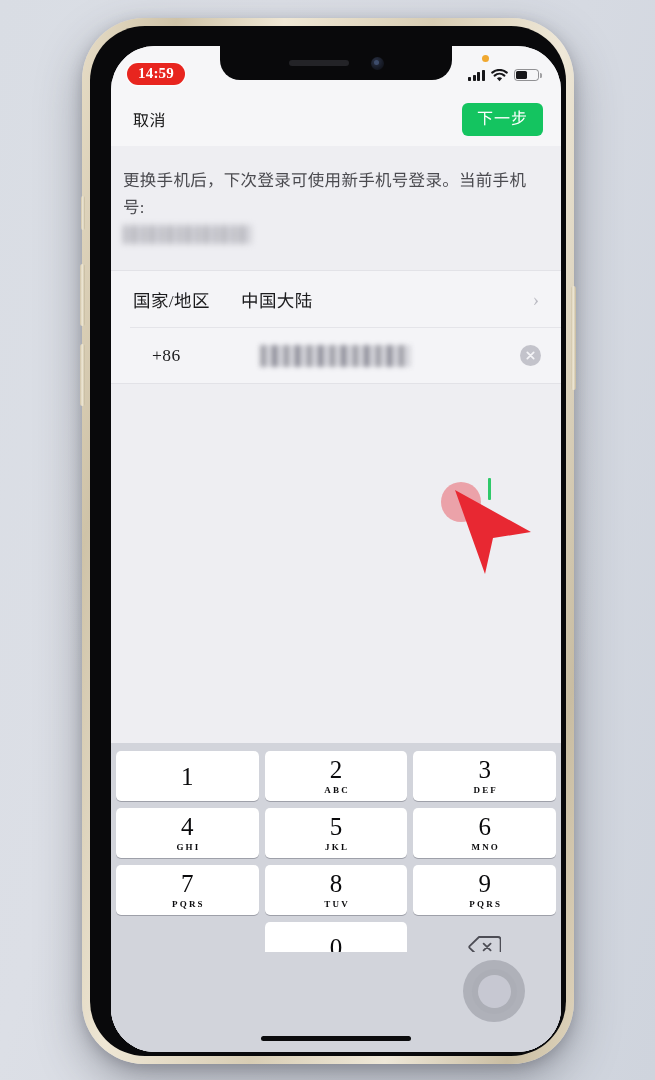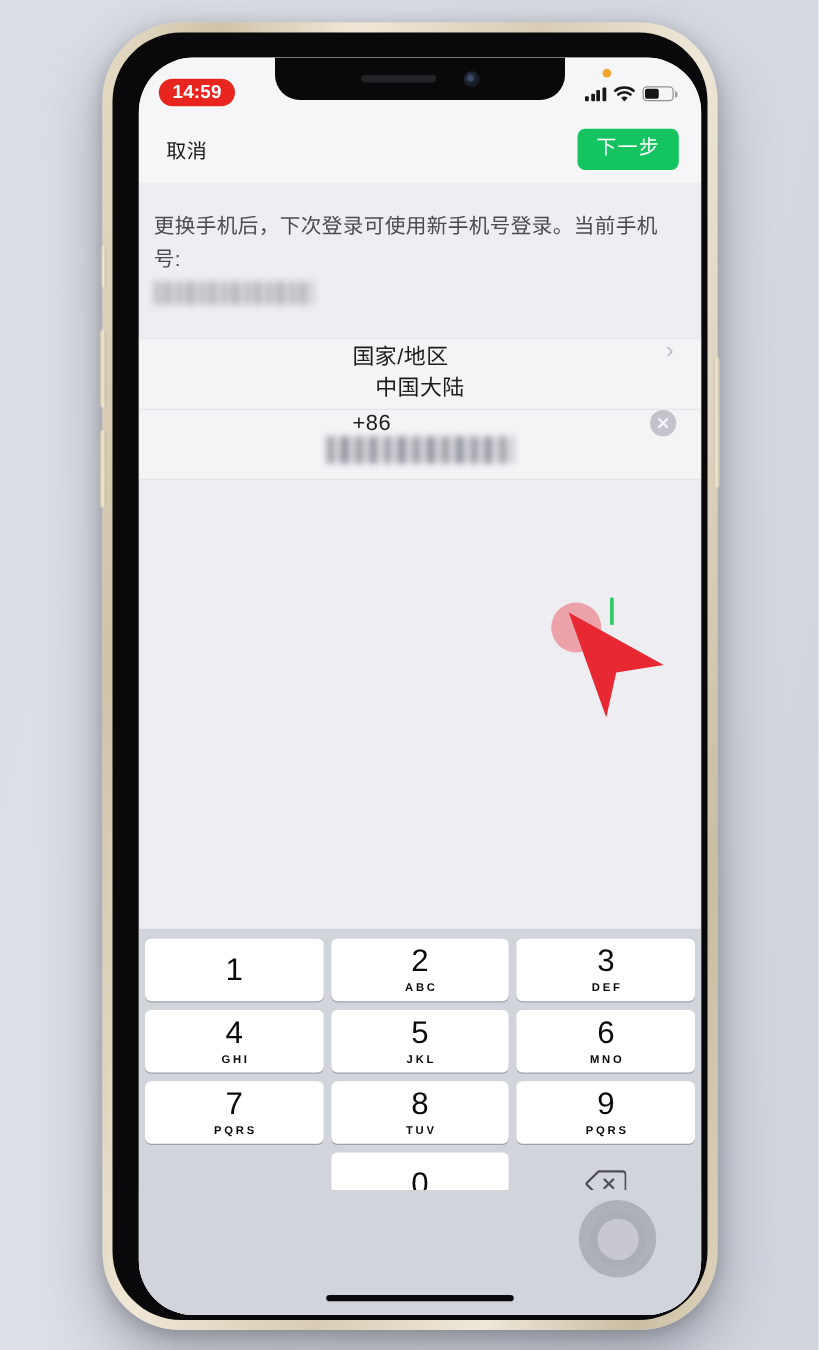--- a/index.html
+++ b/index.html
@@ -35,20 +35,21 @@
     position: absolute;
     left: 82px;
     top: 18px;
     width: 492px;
     height: 1046px;
     border-radius: 62px;
     background: linear-gradient(100deg, #e6dcc6 0%, #cfc3a8 14%, #efe7d5 30%, #d8cdb4 52%, #efe8d8 72%, #c9bda2 90%, #ded3bb 100%);
     box-shadow:
       0 18px 46px rgba(60,62,72,0.40),
       0 4px 14px rgba(60,62,72,0.26);
+    font-family: Liberation Serif, serif;
   }
   
   #bezel {
     position: absolute;
     left: 8px;
     top: 8px;
     right: 8px;
     bottom: 8px;
     border-radius: 55px;
     background: #09090b;
@@ -282,23 +283,22 @@
     border-top: 1px solid #e2e2e7;
     border-bottom: 1px solid #e2e2e7;
   }
   .row {
     height: 56px;
     display: flex;
     align-items: center;
     padding: 0 22px;
     box-sizing: border-box;
     position: relative;
-    flex-direction: column;
-  }
-  .row + .row { border-top: 1px solid #e4e4e9; }
+  }
+  .row + .row { border-top: 1px solid #e4e4e9; margin-left: 19px; }
   .row-label {
     font-size: 17.5px;
     color: #1c1c1e;
     letter-spacing: 0.4px;
     width: 108px;
     flex: none;
   }
   .row-value {
     font-size: 17.5px;
     color: #1c1c1e;

